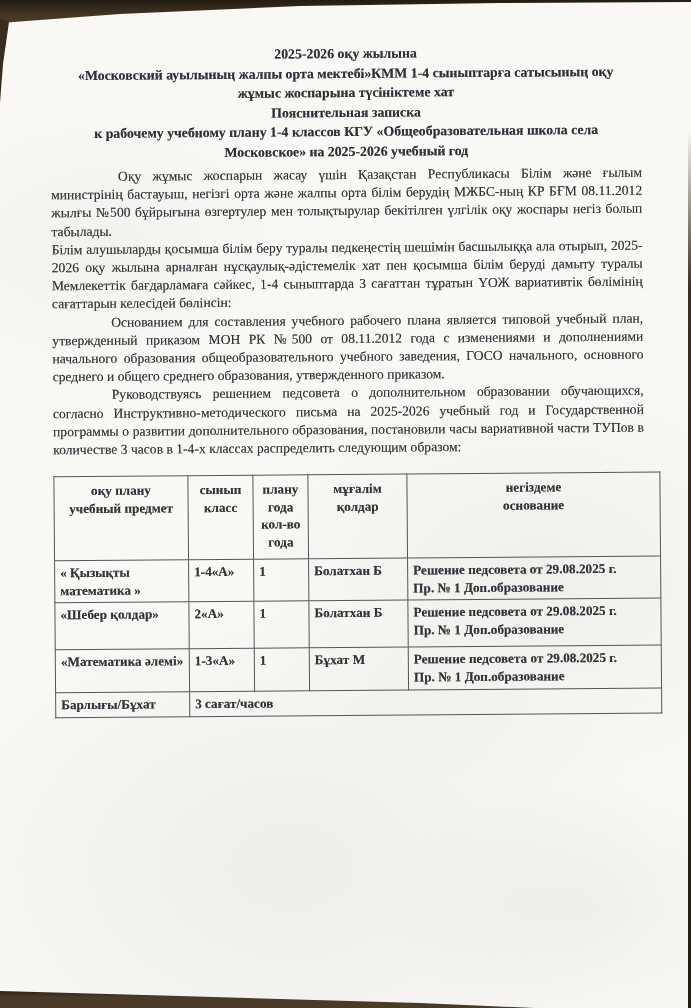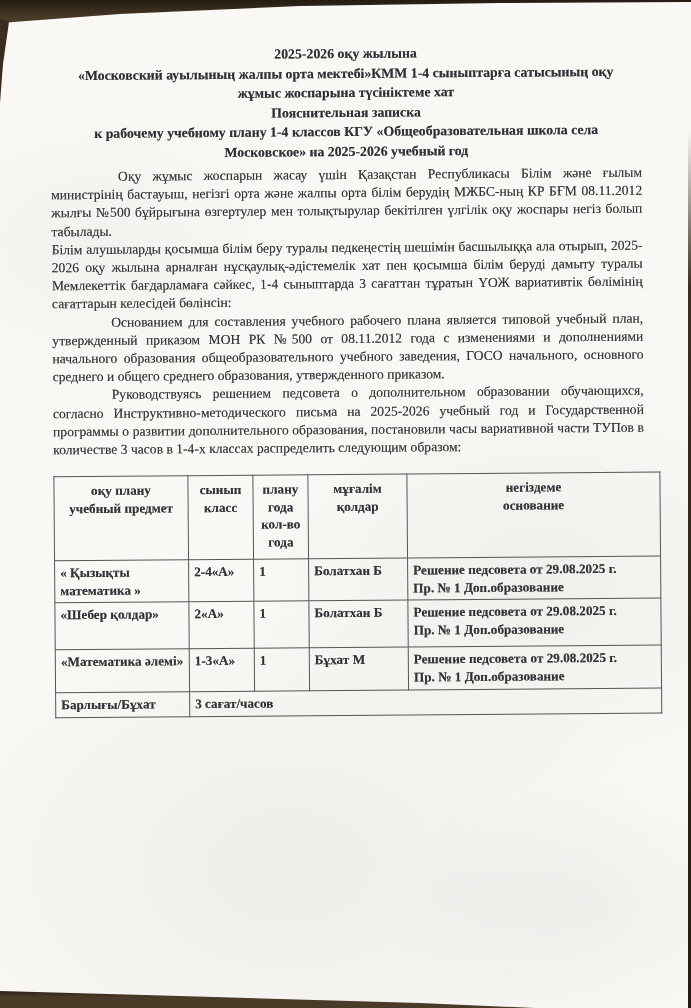--- a/index.html
+++ b/index.html
@@ -138,21 +138,21 @@
           <span class="cell-line">мұғалім</span>
           <span class="cell-line">қолдар</span>
         </th>
         <th>
           <span class="cell-line">негіздеме</span>
           <span class="cell-line">основание</span>
         </th>
       </tr>
       <tr class="r1">
         <td>« Қызықты математика »</td>
-        <td>2-4«А»</td>
+        <td>1-4«А»</td>
         <td class="c-hours">1</td>
         <td>Болатхан Б</td>
         <td>
           <span class="cell-line">Решение педсовета от 29.08.2025 г.</span>
           <span class="cell-line">Пр. № 1 Доп.образование</span>
         </td>
       </tr>
       <tr class="r2">
         <td>«Шебер қолдар»</td>
         <td>2«А»</td>

